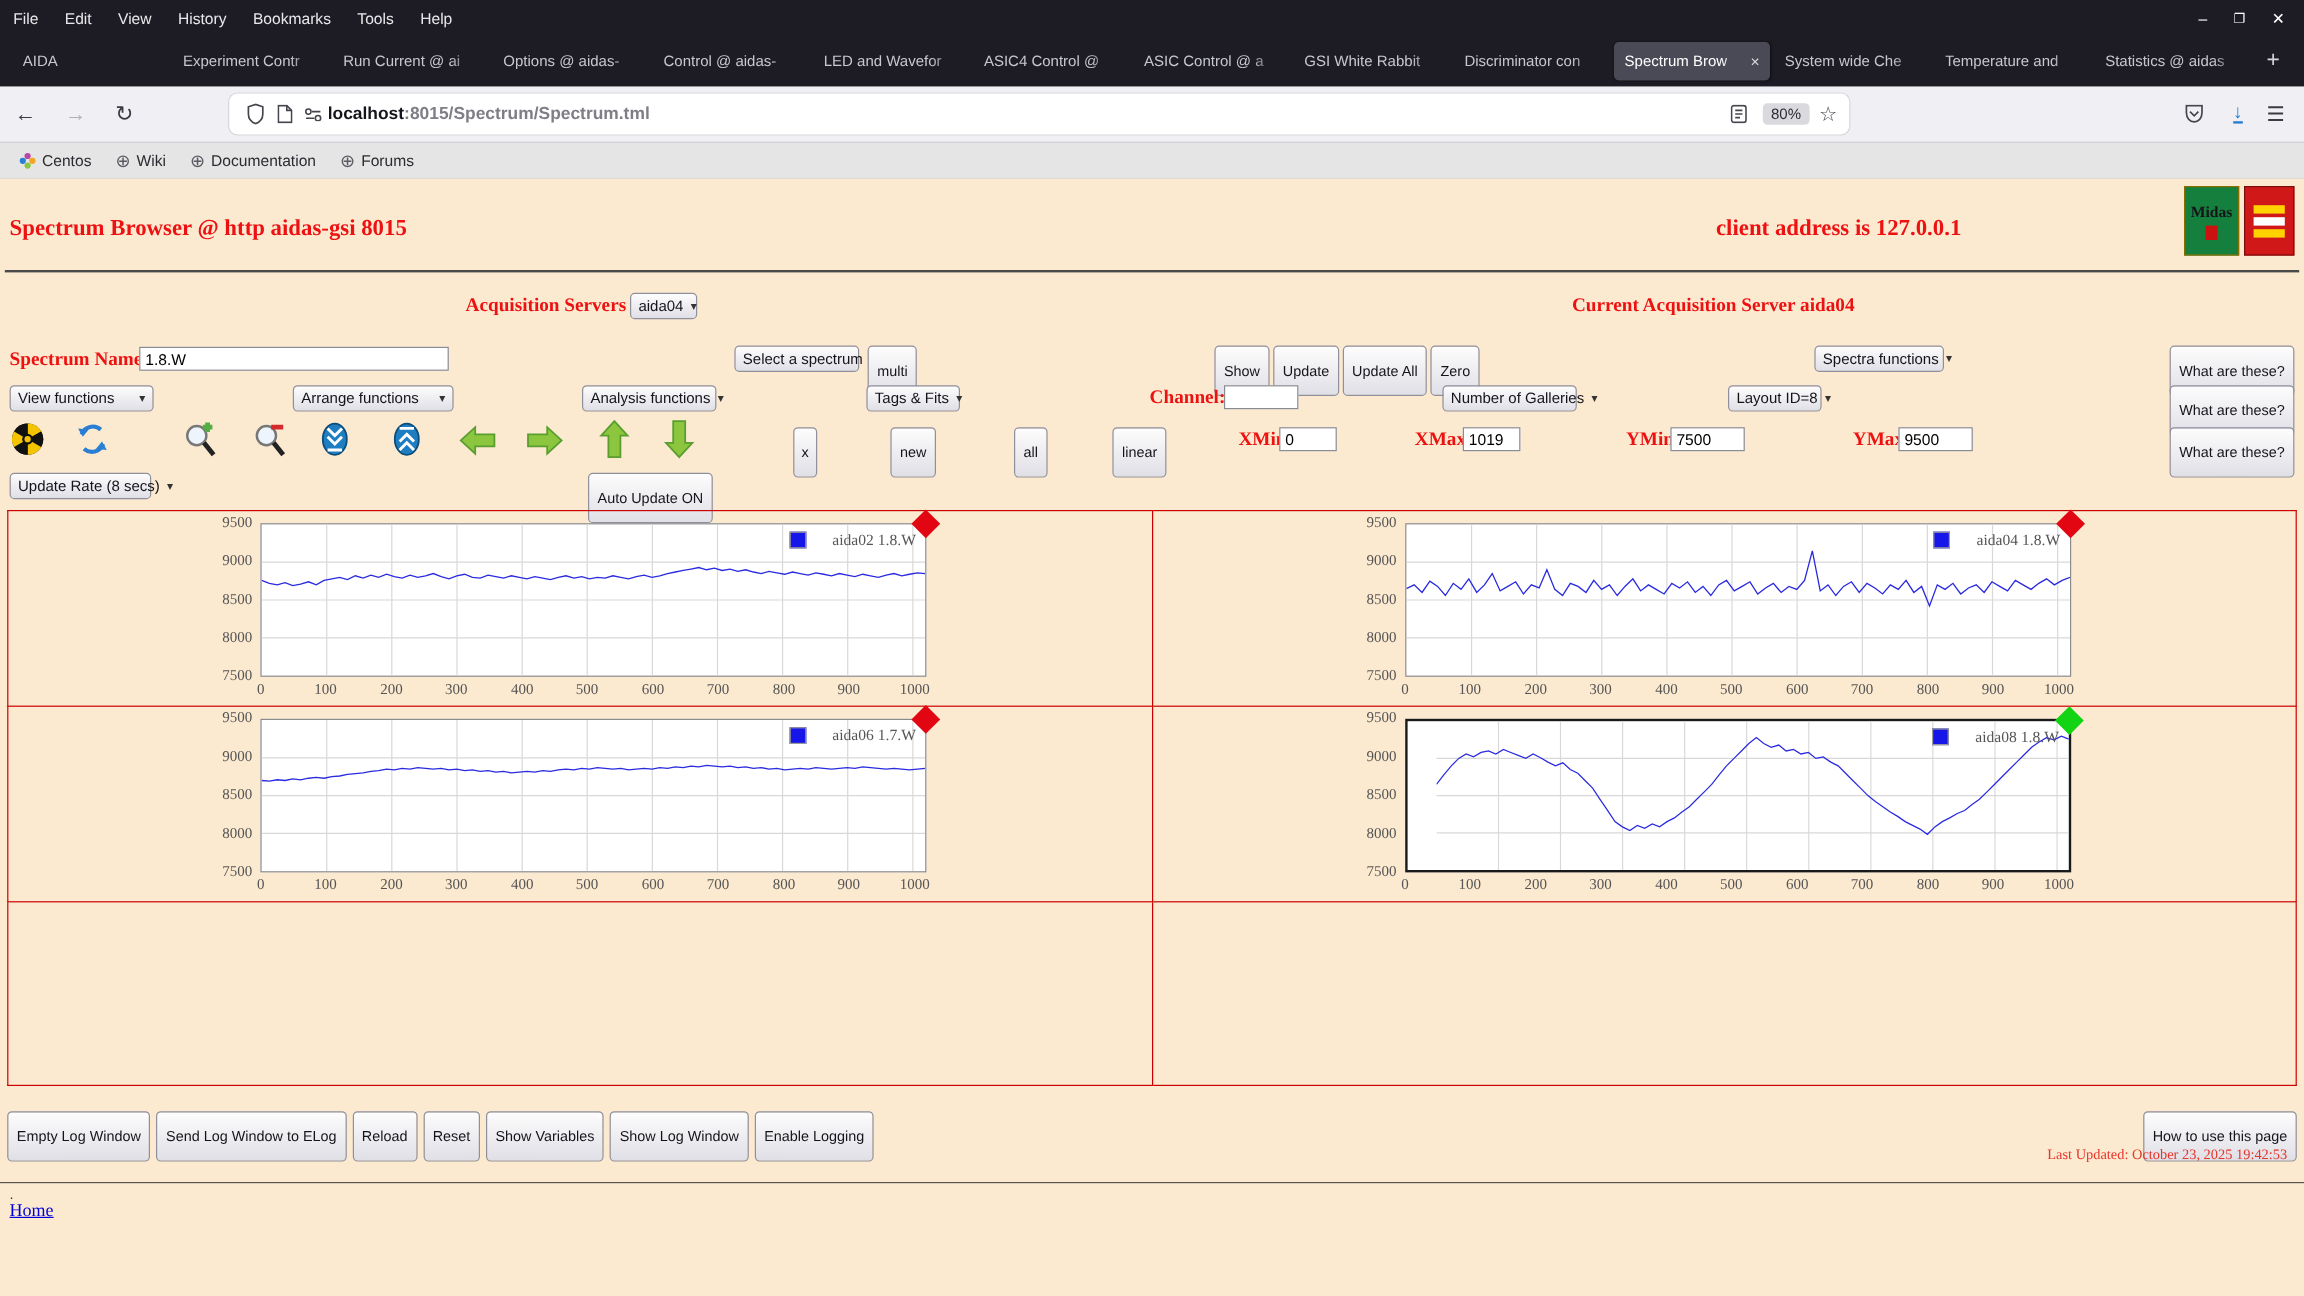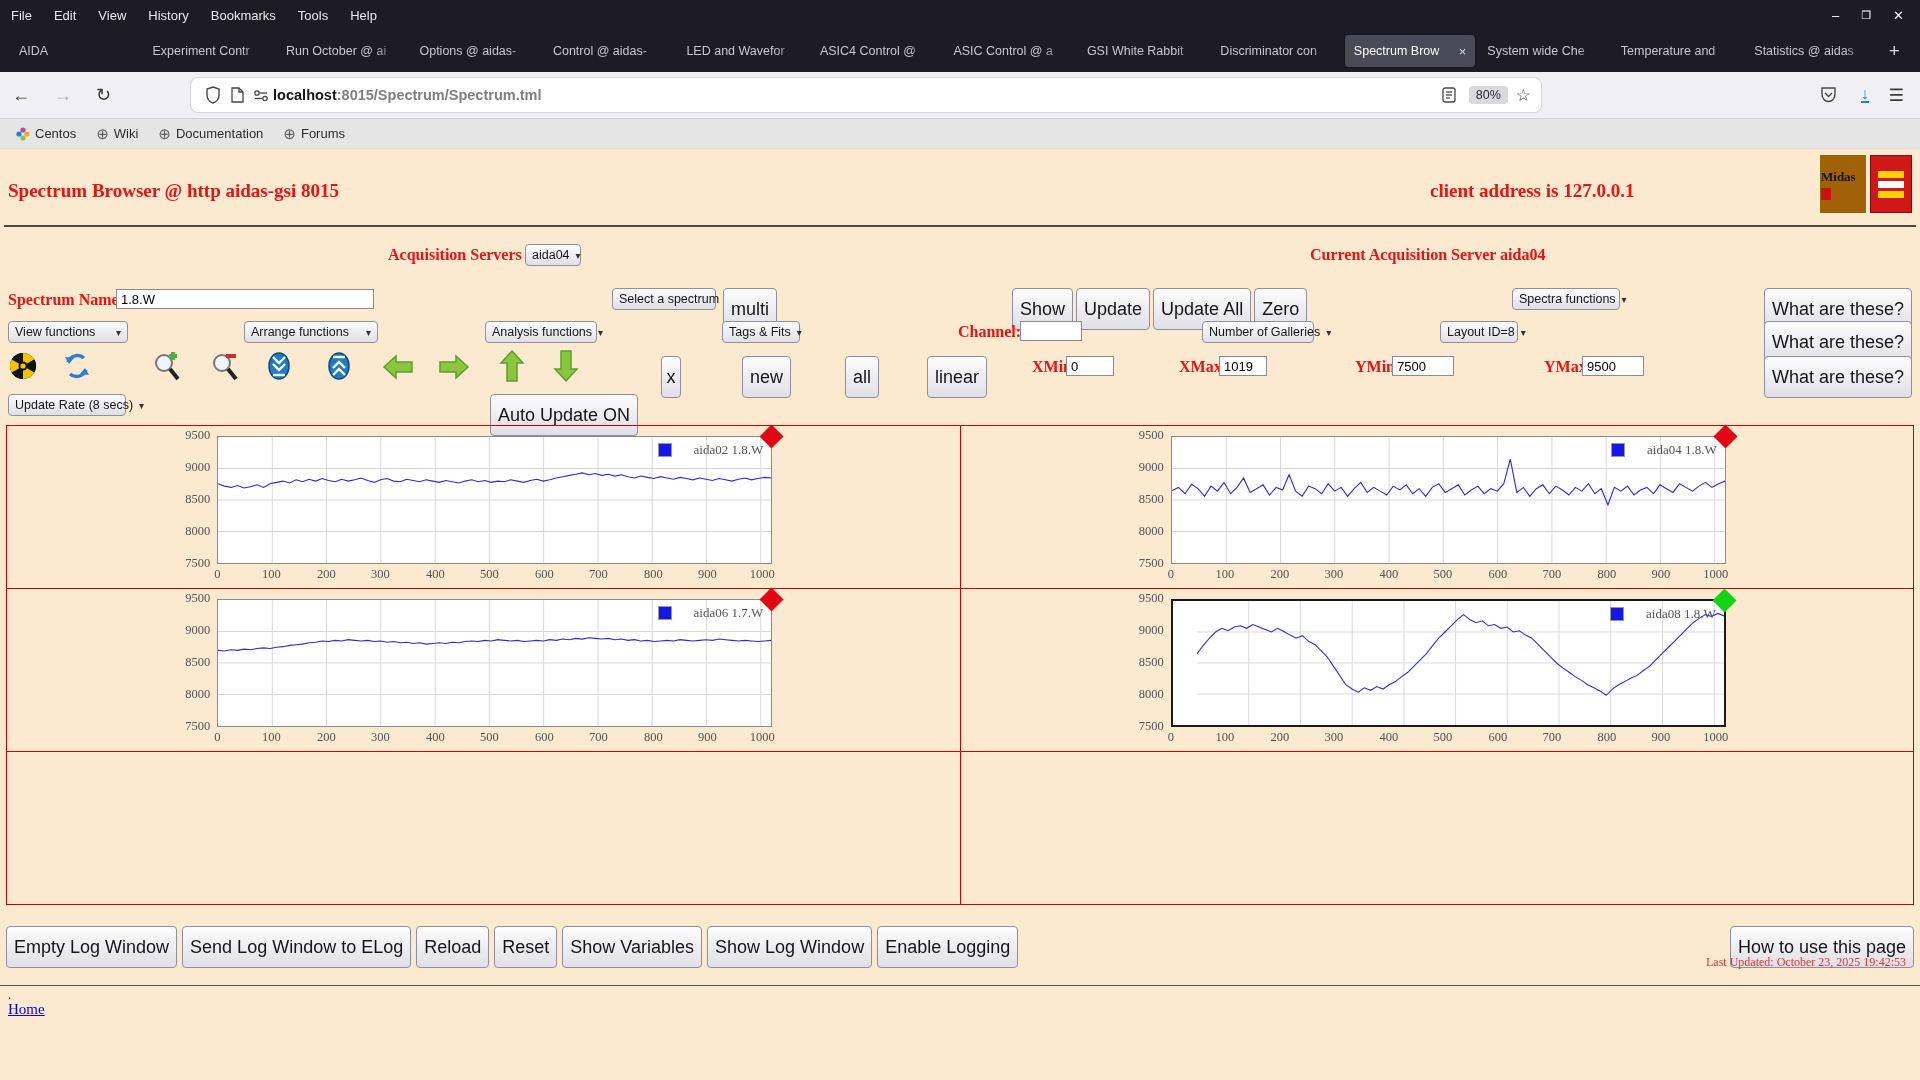--- a/index.html
+++ b/index.html
@@ -28,21 +28,21 @@
   .dl-ico{color:#2a7fd4;font-weight:bold;font-size:16px;border-bottom:2px solid #2a7fd4;line-height:14px;}
   .burger{font-size:17px;color:#3a3a42;}
   .bookmarksbar{height:29px;background:#e5e5e5;display:flex;align-items:center;font-size:13px;color:#2b2b31;gap:4px;padding-left:8px;border-bottom:1px solid #e0e0e4;}
   .bm{display:flex;align-items:center;gap:5px;padding:0 8px;}
   .globe{color:#5b5b63;font-size:15px;}
   
   .page{position:relative;height:933px;background:#fcead0;font-size:13px;color:#111;}
   .abs{position:absolute;}
   .red-serif{font-family:"Liberation Serif",serif;font-weight:bold;color:#ee1111;}
   .hr{border-top:2px solid #4a4a4a;height:0;}
-  .btn{display:inline-flex;align-items:center;justify-content:center;background:linear-gradient(#fdfdfd,#dfdfe6);border:1px solid #8f8f9d;border-radius:4px;padding:20px 7px;font-size:18px;color:#15141a;height:21px;box-sizing:border-box;white-space:nowrap;}
+  .btn{display:inline-flex;align-items:center;justify-content:center;background:linear-gradient(#fdfdfd,#dfdfe6);border:1px solid #8f8f9d;border-radius:4px;padding:20px 7px;font-size:12px;color:#15141a;height:21px;box-sizing:border-box;white-space:nowrap;}
   .sel{display:inline-flex;align-items:center;justify-content:space-between;background:linear-gradient(#fdfdfd,#dfdfe6);border:1px solid #8f8f9d;border-radius:4px;padding:2px 6px;font-size:12.5px;color:#15141a;height:22px;box-sizing:border-box;white-space:nowrap;}
   .sel .arr{margin-left:6px;font-size:10px;color:#333;}
   .inp{background:#fff;border:1px solid #8a8a92;font-size:13px;padding:1px 4px;height:20px;box-sizing:border-box;font-family:"Liberation Sans",sans-serif;}
   .btn-row{display:flex;gap:5px;}
   
   table.gallery{border-collapse:collapse;width:1908px;table-layout:fixed;}
   table.gallery td{border:1.5px solid #cc0000;padding:0;vertical-align:top;}
   .chart{position:relative;width:620px;height:100%;margin:0 auto;}
   .plot{position:absolute;background:#fff;border:1px solid #8a8a8a;box-sizing:border-box;}
   .plot.selected{border:2.5px solid #1a1a1a;}
@@ -75,21 +75,21 @@
 </div>
 
 <div class="tabbar" id="tab-bar">
     <div class="tab">
       <span class="lbl">AIDA</span>
     </div>
     <div class="tab">
       <span class="lbl">Experiment Contr</span>
     </div>
     <div class="tab">
-      <span class="lbl">Run October @ ai</span>
+      <span class="lbl">Run Current @ ai</span>
     </div>
     <div class="tab">
       <span class="lbl">Options @ aidas-</span>
     </div>
     <div class="tab">
       <span class="lbl">Control @ aidas-</span>
     </div>
     <div class="tab">
       <span class="lbl">LED and Wavefor</span>
     </div>
@@ -192,21 +192,21 @@
       <span class="globe">⊕</span>
       <span>Forums</span>
     </span>
   </div>
 
 <div class="page">
 
   <div class="abs red-serif" style="left:8px;top:31px;font-size:19px;">Spectrum Browser @ http aidas-gsi 8015</div>
   <div class="abs red-serif" style="left:1430px;top:31px;font-size:19px;">client address is 127.0.0.1</div>
 
-  <div class="abs" style="right:54px;top:6px;width:44px;height:56px;background:#a16207;border:1px solid #8a6d00;display:flex;flex-direction:column;align-items:flex-start;justify-content:center;">
+  <div class="abs" style="right:54px;top:6px;width:44px;height:56px;background:#15803d;border:1px solid #8a6d00;display:flex;flex-direction:column;align-items:center;justify-content:center;">
     <span style="font-family:'Liberation Serif',serif;font-weight:bold;font-size:13px;color:#15141a;">Midas</span>
     <span style="width:10px;height:12px;background:#cc1111;margin-top:3px;"></span>
   </div>
   <div class="abs" style="right:8px;top:6px;width:40px;height:56px;background:#d01818;border:1px solid #7a0d0d;display:flex;flex-direction:column;align-items:center;justify-content:center;gap:3px;">
     <span style="width:26px;height:7px;background:#ffd200;"></span>
     <span style="width:26px;height:7px;background:#fff;"></span>
     <span style="width:26px;height:7px;background:#ffd200;"></span>
   </div>
 
   <div class="abs hr" style="left:4px;right:4px;top:76px;"></div>

